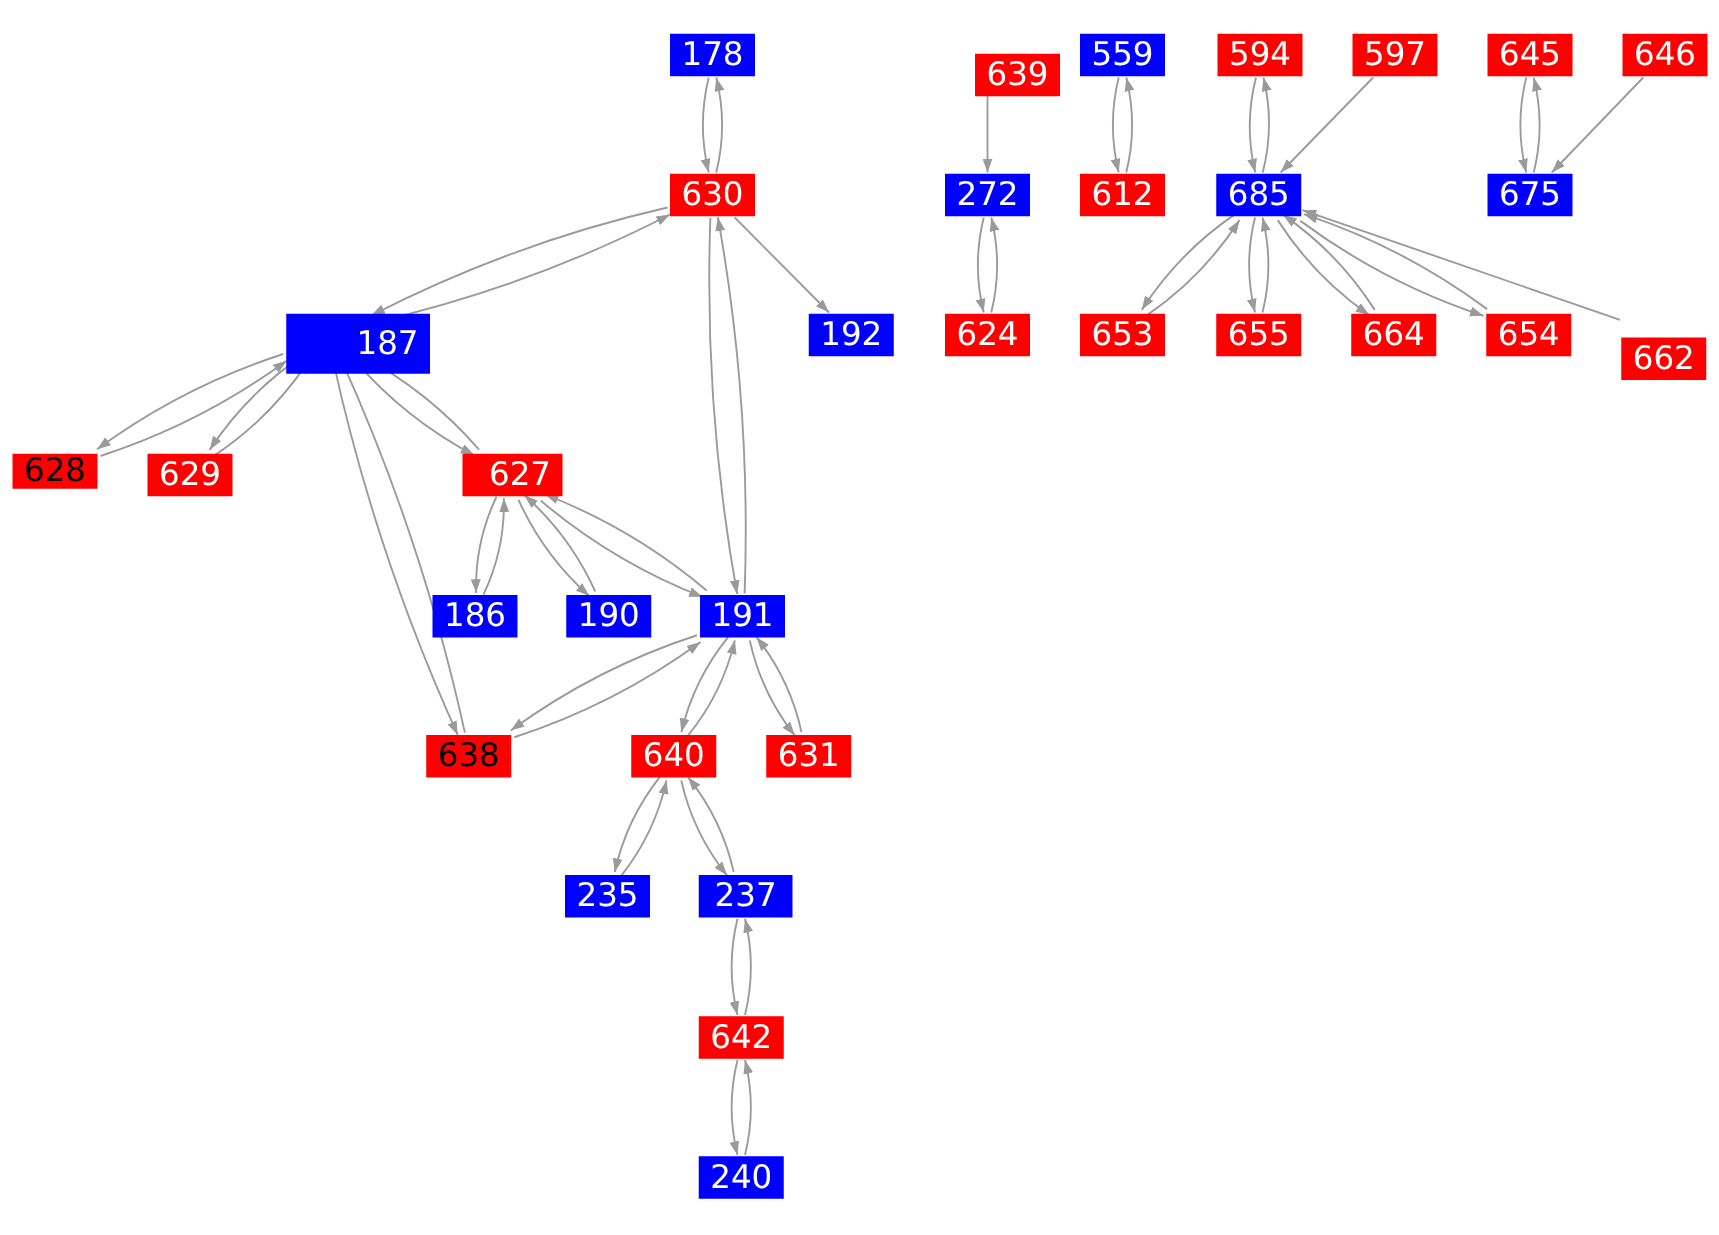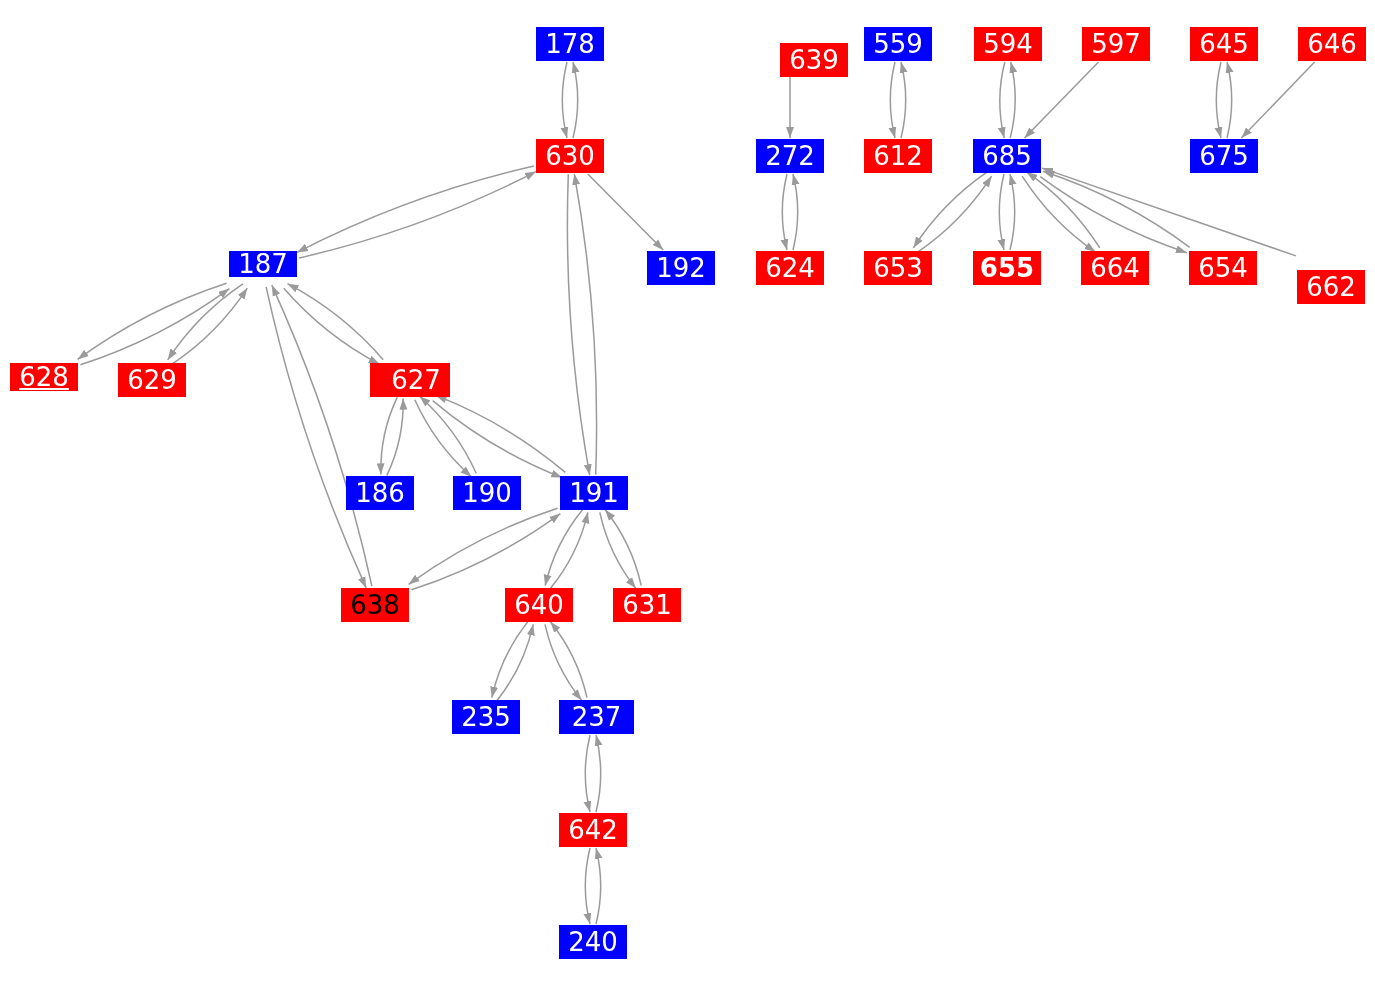--- a/index.html
+++ b/index.html
@@ -102,23 +102,23 @@
         <path d="M 1022.2 176.1 Q 1051.2 221.5 1095.5 252.1" fill="none" stroke="#9a9a9a" stroke-width="1.5" marker-end="url(#arrowhead)"></path>
         <path d="M 1099.8 247.9 Q 1070.8 202.5 1026.5 171.9" fill="none" stroke="#9a9a9a" stroke-width="1.5" marker-end="url(#arrowhead)"></path>
         <path d="M 1040.3 176.7 Q 1107.5 226.5 1186.9 252.7" fill="none" stroke="#9a9a9a" stroke-width="1.5" marker-end="url(#arrowhead)"></path>
         <path d="M 1189.7 247.3 Q 1122.5 197.5 1043.1 171.3" fill="none" stroke="#9a9a9a" stroke-width="1.5" marker-end="url(#arrowhead)"></path>
         <path d="M 1296.0 255.9 Q 1169.0 212.0 1042.0 168.1" fill="none" stroke="#9a9a9a" stroke-width="1.5" marker-end="url(#arrowhead)"></path>
       </g>
   </svg>
   <div id="node-layer">
       <div class="node" style="left: 536px; top: 27px; width: 68px; height: 34px; background: rgb(0, 0, 255); color: rgb(255, 255, 255);">178</div>
       <div class="node" style="left: 536px; top: 139px; width: 68px; height: 34px; background: rgb(255, 0, 0); color: rgb(255, 255, 255);">630</div>
-      <div class="node" style="left: 229px; top: 251px; width: 68px; height: 26px; background: rgb(0, 0, 255); color: rgb(255, 255, 255);">187</div>
+      <div class="node" style="left: 229px; top: 251px; width: 68px; height: 48px; background: rgb(0, 0, 255); color: rgb(255, 255, 255); padding-left: 47px;">187</div>
       <div class="node" style="left: 647px; top: 251px; width: 68px; height: 34px; background: rgb(0, 0, 255); color: rgb(255, 255, 255);">192</div>
-      <div class="node" style="left: 10px; top: 363px; width: 68px; height: 28px; background: rgb(255, 0, 0); color: #ffffff; text-decoration: underline;">628</div>
+      <div class="node" style="left: 10px; top: 363px; width: 68px; height: 28px; background: rgb(255, 0, 0); color: #000000;">628</div>
       <div class="node" style="left: 118px; top: 363px; width: 68px; height: 34px; background: rgb(255, 0, 0); color: rgb(255, 255, 255);">629</div>
       <div class="node" style="left: 370px; top: 363px; width: 68px; height: 34px; background: rgb(255, 0, 0); color: rgb(255, 255, 255); padding-left: 12px;">627</div>
       <div class="node" style="left: 346px; top: 476px; width: 68px; height: 34px; background: rgb(0, 0, 255); color: rgb(255, 255, 255);">186</div>
       <div class="node" style="left: 453px; top: 476px; width: 68px; height: 34px; background: rgb(0, 0, 255); color: rgb(255, 255, 255);">190</div>
       <div class="node" style="left: 560px; top: 476px; width: 68px; height: 34px; background: rgb(0, 0, 255); color: rgb(255, 255, 255);">191</div>
       <div class="node" style="left: 341px; top: 588px; width: 68px; height: 34px; background: rgb(255, 0, 0); color: #000000;">638</div>
       <div class="node" style="left: 505px; top: 588px; width: 68px; height: 34px; background: rgb(255, 0, 0); color: rgb(255, 255, 255);">640</div>
       <div class="node" style="left: 613px; top: 588px; width: 68px; height: 34px; background: rgb(255, 0, 0); color: rgb(255, 255, 255);">631</div>
       <div class="node" style="left: 452px; top: 700px; width: 68px; height: 34px; background: rgb(0, 0, 255); color: rgb(255, 255, 255);">235</div>
       <div class="node" style="left: 559px; top: 700px; width: 75px; height: 34px; background: rgb(0, 0, 255); color: rgb(255, 255, 255);">237</div>
@@ -129,18 +129,18 @@
       <div class="node" style="left: 974px; top: 27px; width: 68px; height: 34px; background: rgb(255, 0, 0); color: rgb(255, 255, 255);">594</div>
       <div class="node" style="left: 1082px; top: 27px; width: 68px; height: 34px; background: rgb(255, 0, 0); color: rgb(255, 255, 255);">597</div>
       <div class="node" style="left: 1190px; top: 27px; width: 68px; height: 34px; background: rgb(255, 0, 0); color: rgb(255, 255, 255);">645</div>
       <div class="node" style="left: 1298px; top: 27px; width: 68px; height: 34px; background: rgb(255, 0, 0); color: rgb(255, 255, 255);">646</div>
       <div class="node" style="left: 756px; top: 139px; width: 68px; height: 34px; background: rgb(0, 0, 255); color: rgb(255, 255, 255);">272</div>
       <div class="node" style="left: 864px; top: 139px; width: 68px; height: 34px; background: rgb(255, 0, 0); color: rgb(255, 255, 255);">612</div>
       <div class="node" style="left: 973px; top: 139px; width: 68px; height: 34px; background: rgb(0, 0, 255); color: rgb(255, 255, 255);">685</div>
       <div class="node" style="left: 1190px; top: 139px; width: 68px; height: 34px; background: rgb(0, 0, 255); color: rgb(255, 255, 255);">675</div>
       <div class="node" style="left: 756px; top: 251px; width: 68px; height: 34px; background: rgb(255, 0, 0); color: rgb(255, 255, 255);">624</div>
       <div class="node" style="left: 864px; top: 251px; width: 68px; height: 34px; background: rgb(255, 0, 0); color: rgb(255, 255, 255);">653</div>
-      <div class="node" style="left: 973px; top: 251px; width: 68px; height: 34px; background: rgb(255, 0, 0); color: rgb(255, 255, 255); font-weight: bold;">655</div>
+      <div class="node" style="left: 973px; top: 251px; width: 68px; height: 34px; background: rgb(255, 0, 0); color: rgb(255, 255, 255);">655</div>
       <div class="node" style="left: 1081px; top: 251px; width: 68px; height: 34px; background: rgb(255, 0, 0); color: rgb(255, 255, 255);">664</div>
       <div class="node" style="left: 1189px; top: 251px; width: 68px; height: 34px; background: rgb(255, 0, 0); color: rgb(255, 255, 255);">654</div>
       <div class="node" style="left: 1297px; top: 251px; width: 68px; height: 34px; background: rgb(255, 0, 0); color: rgb(255, 255, 255); margin-top: 19px;">662</div>
     </div>
 </div>
 
 </body></html>

